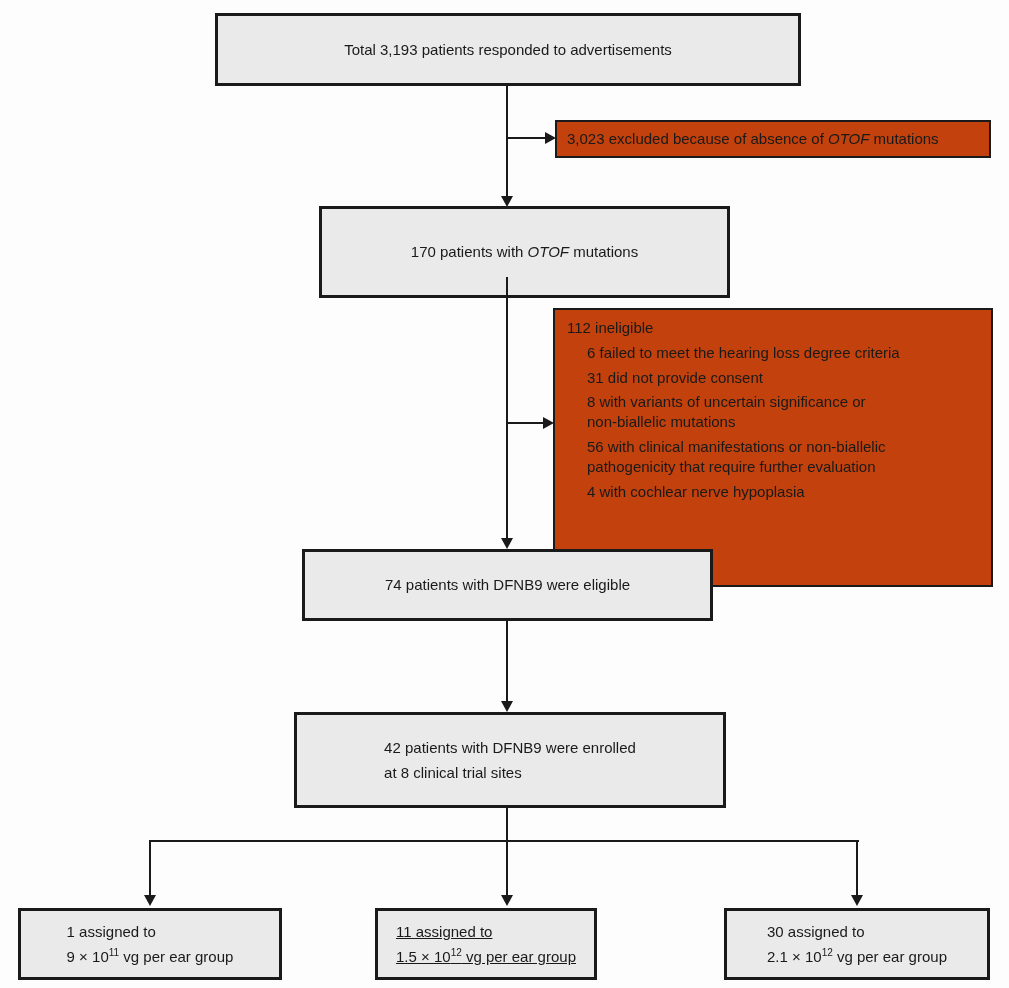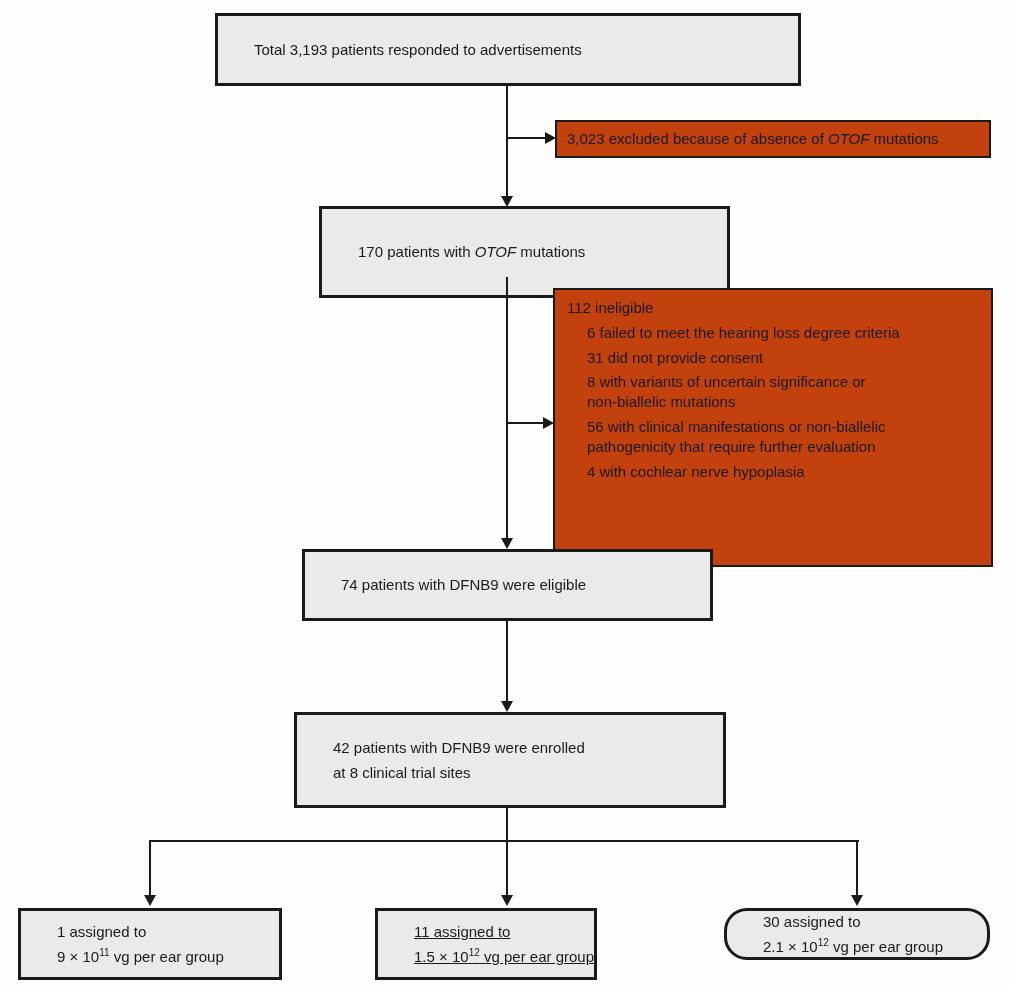--- a/index.html
+++ b/index.html
@@ -11,24 +11,23 @@
     color:#1a1a1a;
     overflow:hidden;
   }
   .box {
     position:absolute;
     box-sizing:border-box;
     border:3px solid #1a1a1a;
     background:#eaeaea;
     display:flex;
     align-items:center;
-    justify-content:flex-start;
+    justify-content:center;
     font-size:15px;
     line-height:1.3;
-    padding-left:36px;
   }
   .box.side {
     border-width:2px;
     background:#c2410c;
     justify-content:flex-start;
   }
   .box .tblock { text-align:left; line-height:1.7; }
   .gene { font-style:italic; }
   .line { position:absolute; background:#1a1a1a; }
   .arrow-down {
@@ -80,21 +79,21 @@
   <div class="box" style="left:302px; top:206px; width:411px; height:92px;margin-left:17px;">
     <span><span>170 patients with </span><span class="gene">OTOF</span><span> mutations</span></span>
   </div>
 
   <div class="line" style="left:506px; top:277px; width:2px; height:262px;"></div>
   <div class="arrow-down" style="left:501px; top:538px;"></div>
 
   <div class="line" style="left:507px; top:422px; width:38px; height:2px;"></div>
   <div class="arrow-right" style="left:543px; top:417px;"></div>
 
-  <div class="box side ineligible" style="left:553px; top:288px; width:440px; height:279px;">
+  <div class="box side ineligible" style="left:553px; top:308px; width:440px; height:279px;">
     <div class="ineligible-header">112 ineligible</div>
     <div class="ineligible-item">6 failed to meet the hearing loss degree criteria</div>
     <div class="ineligible-item">31 did not provide consent</div>
     <div class="ineligible-item">8 with variants of uncertain significance or
 non-biallelic mutations</div>
     <div class="ineligible-item">56 with clinical manifestations or non-biallelic
 pathogenicity that require further evaluation</div>
     <div class="ineligible-item">4 with cochlear nerve hypoplasia</div>
   </div>
 
@@ -131,20 +130,20 @@
     </div>
   </div>
 
   <div class="box" style="left:375px; top:908px; width:222px; height:72px;text-decoration:underline;">
     <div class="tblock">
       <div>11 assigned to</div>
       <div><span>1.5 × 10</span><sup>12</sup><span> vg per ear group</span></div>
     </div>
   </div>
 
-  <div class="box" style="left:724px; top:908px; width:266px; height:52px;border-radius:23px;">
+  <div class="box" style="left:724px; top:908px; width:266px; height:72px;">
     <div class="tblock">
       <div>30 assigned to</div>
       <div><span>2.1 × 10</span><sup>12</sup><span> vg per ear group</span></div>
     </div>
   </div>
 
 </div>
 
 </body></html>

